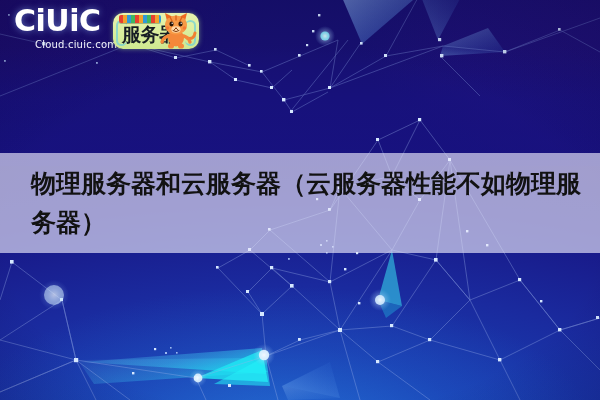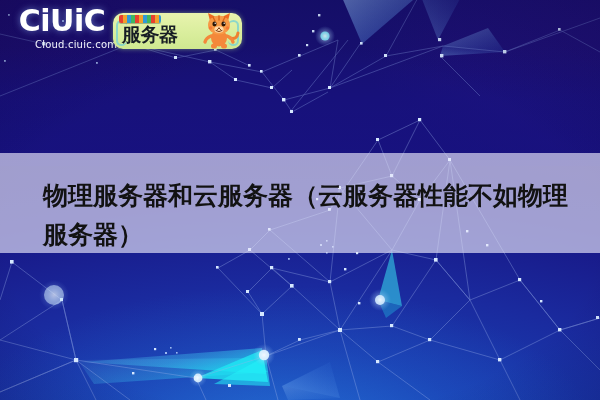--- a/index.html
+++ b/index.html
@@ -70,21 +70,21 @@
     left: 0; top: 0;
     width: 600px;
     height: 62px;
   }
 
   .logo-block {
     position: absolute;
     left: 14px;
     top: 6px;
     width: 96px;
-    text-align: center;
+    text-align: left;
   }
   .logo-wordmark {
     font-family: "DejaVu Sans", sans-serif;
     font-weight: bold;
     font-size: 30px;
     line-height: 30px;
     letter-spacing: -0.5px;
     color: #ffffff;
     text-shadow: 0 0 7px rgba(150,190,255,0.55);
     white-space: nowrap;
@@ -98,27 +98,26 @@
     color: #f2f3fb;
     white-space: nowrap;
     margin-left: 21px;
   }
 
   
   .badge {
     position: absolute;
     left: 113px;
     top: 13px;
-    width: 101px;
+    width: 86px;
     height: 36px;
     border-radius: 10px;
     background: linear-gradient(180deg, #e8f3ae 0%, #dcefa0 45%, #cfe890 100%);
     box-shadow: 0 0 5px rgba(180,230,150,0.5);
     overflow: hidden;
-    padding-left: 28px;
   }
   .badge-brackets-left,
   .badge-brackets-right {
     position: absolute;
     top: 7px;
     width: 9px;
     height: 22px;
     border: 2px solid #7fd4cf;
     border-radius: 6px;
     opacity: 0.85;
@@ -174,21 +173,21 @@
     box-sizing: border-box;
     padding: 11px 18px 0 31px;
   }
   .title-text {
     font-family: "DejaVu Sans", sans-serif;
     font-weight: bold;
     font-size: 25px;
     line-height: 39px;
     color: #121212;
     letter-spacing: 0px;
-    margin: 12px;
+    margin: 0;
   }
 </style>
 </head>
 <body>
 
 <div id="banner-image">
 
   <div class="bg-base"></div>
   <div class="bg-corner-dark-tl"></div>
   <div class="bg-corner-dark-tr"></div>

